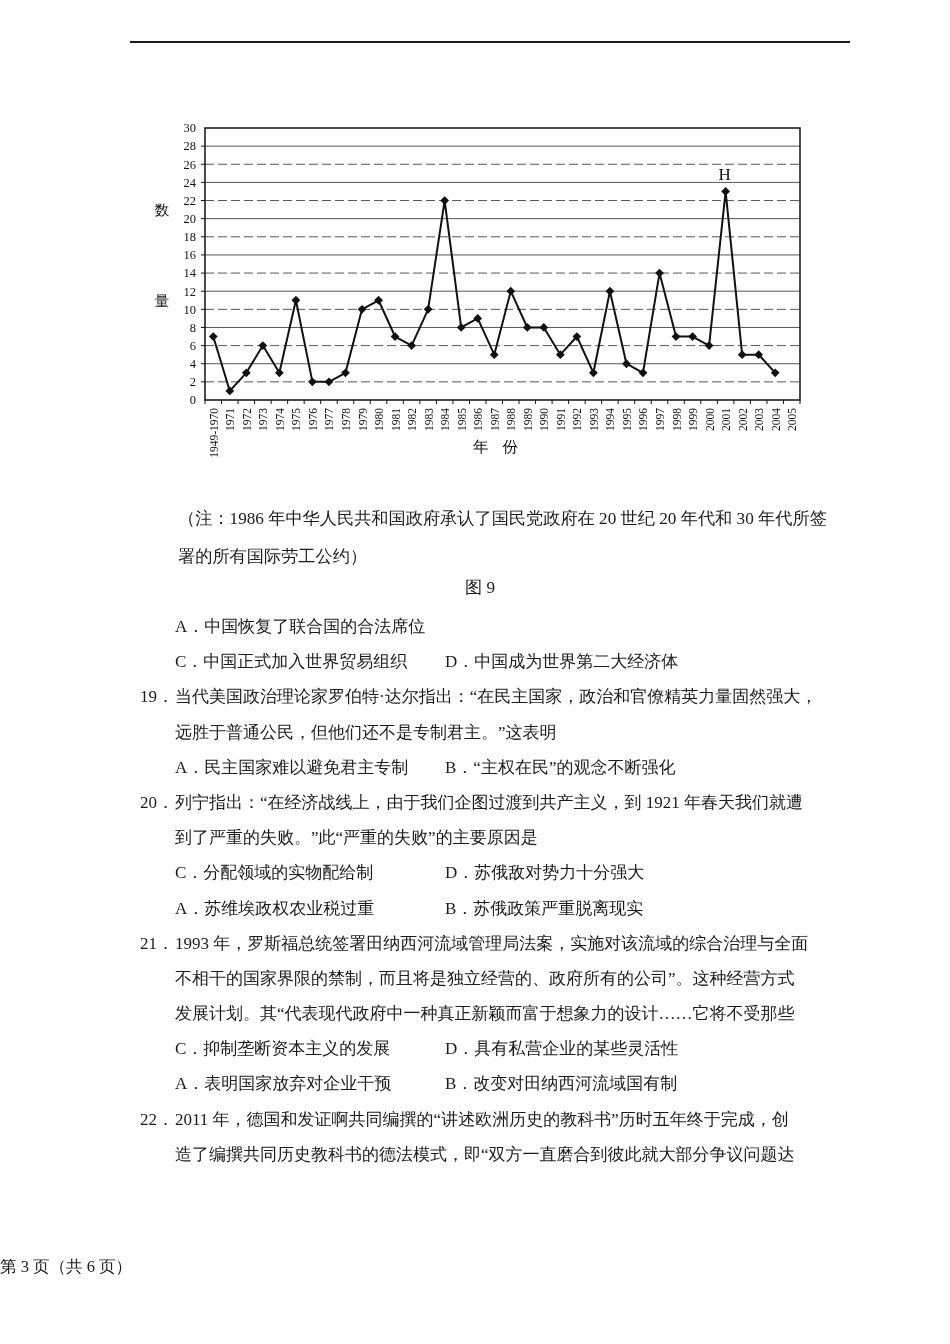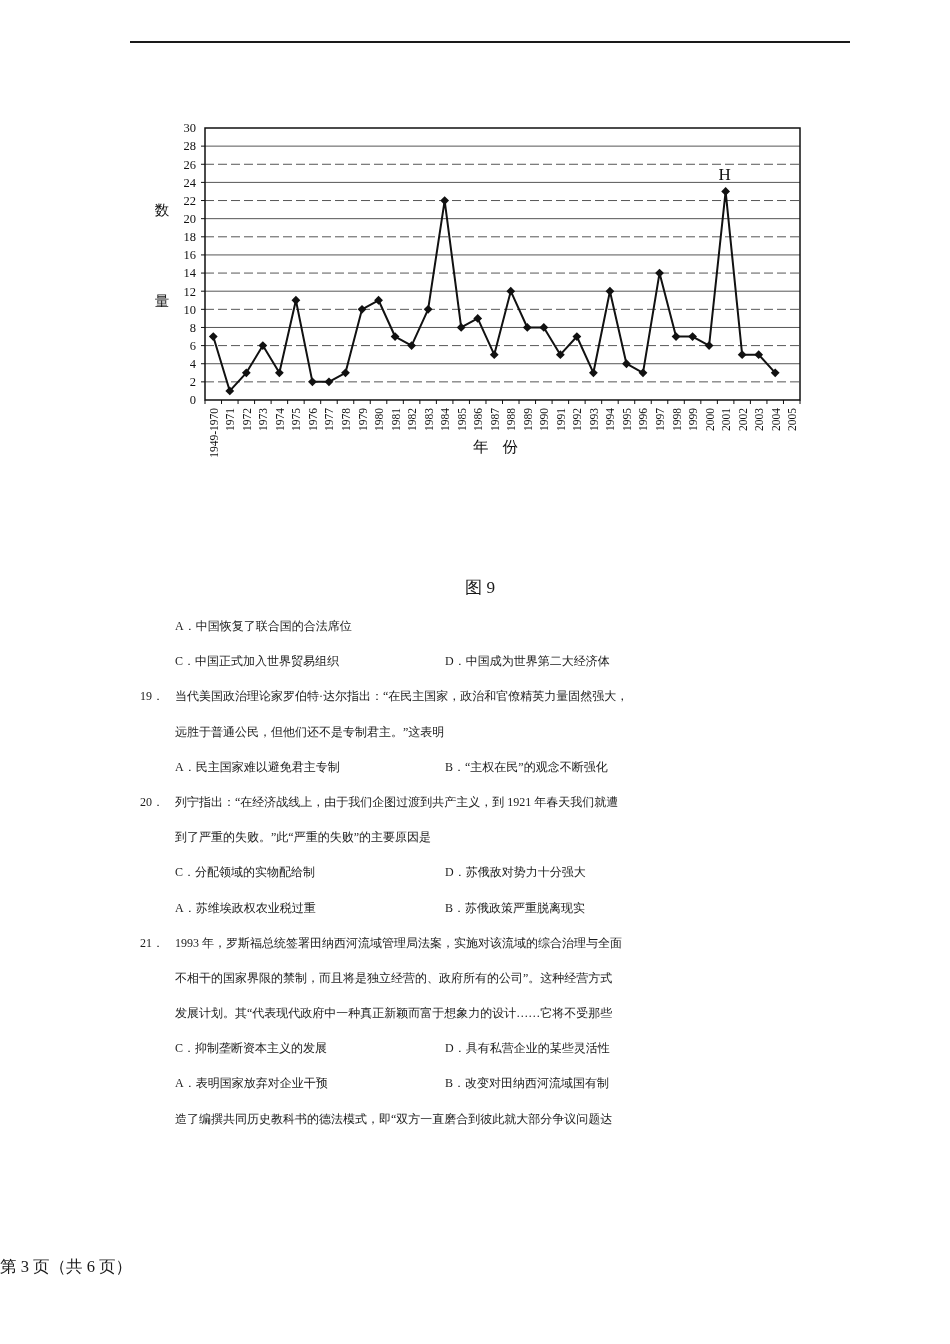--- a/index.html
+++ b/index.html
@@ -13,21 +13,21 @@
     overflow:hidden;
   }
   .top-rule{
     position:absolute;left:130px;top:41px;width:720px;height:0;
     border-top:2px solid #1a1a1a;
   }
   .chart-wrap{position:absolute;left:140px;top:114px;width:712px;height:380px;}
   .note-block{position:absolute;left:140px;top:500px;width:700px;font-size:17.2px;}
   .note-line{height:38px;line-height:38px;padding-left:38px;white-space:nowrap;}
   .caption{position:absolute;left:140px;top:578px;width:680px;text-align:center;font-size:17.2px;line-height:20px;}
-  .body-col{position:absolute;left:140px;top:609px;width:700px;font-size:12px;}
+  .body-col{position:absolute;left:140px;top:609px;width:700px;font-size:17px;}
   .row{position:relative;height:35.2px;line-height:35.2px;white-space:nowrap;}
   .qnum{display:inline-block;width:35px;}
   .cont{padding-left:35px;}
   .optL{display:inline-block;padding-left:35px;}
   .optR{position:absolute;left:305px;top:0;}
   .footer{position:absolute;left:0;top:1256px;width:950px;text-align:left;font-size:16.5px;line-height:22px;}
 </style>
 </head>
 <body>
 
@@ -191,20 +191,24 @@
         <path d="M 552.5694444444445 218.13333333333333 L 556.9694444444444 222.53333333333333 L 552.5694444444445 226.93333333333334 L 548.1694444444445 222.53333333333333 Z" fill="#111"></path>
         <path d="M 569.0972222222222 227.2 L 573.4972222222221 231.6 L 569.0972222222222 236 L 564.6972222222222 231.6 Z" fill="#111"></path>
         <path d="M 585.625 73.06666666666663 L 590.025 77.46666666666664 L 585.625 81.86666666666665 L 581.225 77.46666666666664 Z" fill="#111"></path>
         <path d="M 602.1527777777778 236.26666666666668 L 606.5527777777778 240.66666666666669 L 602.1527777777778 245.0666666666667 L 597.7527777777779 240.66666666666669 Z" fill="#111"></path>
         <path d="M 618.6805555555555 236.26666666666668 L 623.0805555555555 240.66666666666669 L 618.6805555555555 245.0666666666667 L 614.2805555555556 240.66666666666669 Z" fill="#111"></path>
         <path d="M 635.2083333333334 254.4 L 639.6083333333333 258.8 L 635.2083333333334 263.2 L 630.8083333333334 258.8 Z" fill="#111"></path>
         <text x="584.625" y="66.46666666666664" text-anchor="middle" font-size="17" font-family="&quot;Liberation Serif&quot;,&quot;DejaVu Serif&quot;,serif" fill="#111">H</text>
       </svg>
   </div>
 
+  <div class="note-block">
+    <div class="note-line">（注：1986 年中华人民共和国政府承认了国民党政府在 20 世纪 20 年代和 30 年代所签</div>
+    <div class="note-line">署的所有国际劳工公约）</div>
+  </div>
 
   <div class="caption">图 9</div>
 
   <div class="body-col">
 
     <div class="row">
       <span class="optL">A．中国恢复了联合国的合法席位</span>
     </div>
     <div class="row">
       <span class="optL">C．中国正式加入世界贸易组织</span>
@@ -240,19 +244,22 @@
     <div class="row cont">发展计划。其“代表现代政府中一种真正新颖而富于想象力的设计……它将不受那些</div>
     <div class="row">
       <span class="optL">C．抑制垄断资本主义的发展</span>
       <span class="optR">D．具有私营企业的某些灵活性</span>
     </div>
     <div class="row">
       <span class="optL">A．表明国家放弃对企业干预</span>
       <span class="optR">B．改变对田纳西河流域国有制</span>
     </div>
 
+    <div class="row">
+      <span class="qnum">22．</span><span>2011 年，德国和发证啊共同编撰的“讲述欧洲历史的教科书”历时五年终于完成，创</span>
+    </div>
     <div class="row cont">造了编撰共同历史教科书的德法模式，即“双方一直磨合到彼此就大部分争议问题达</div>
 
   </div>
 
   <div class="footer">第 3 页（共 6 页）</div>
 
 </div>
 
 </body></html>

